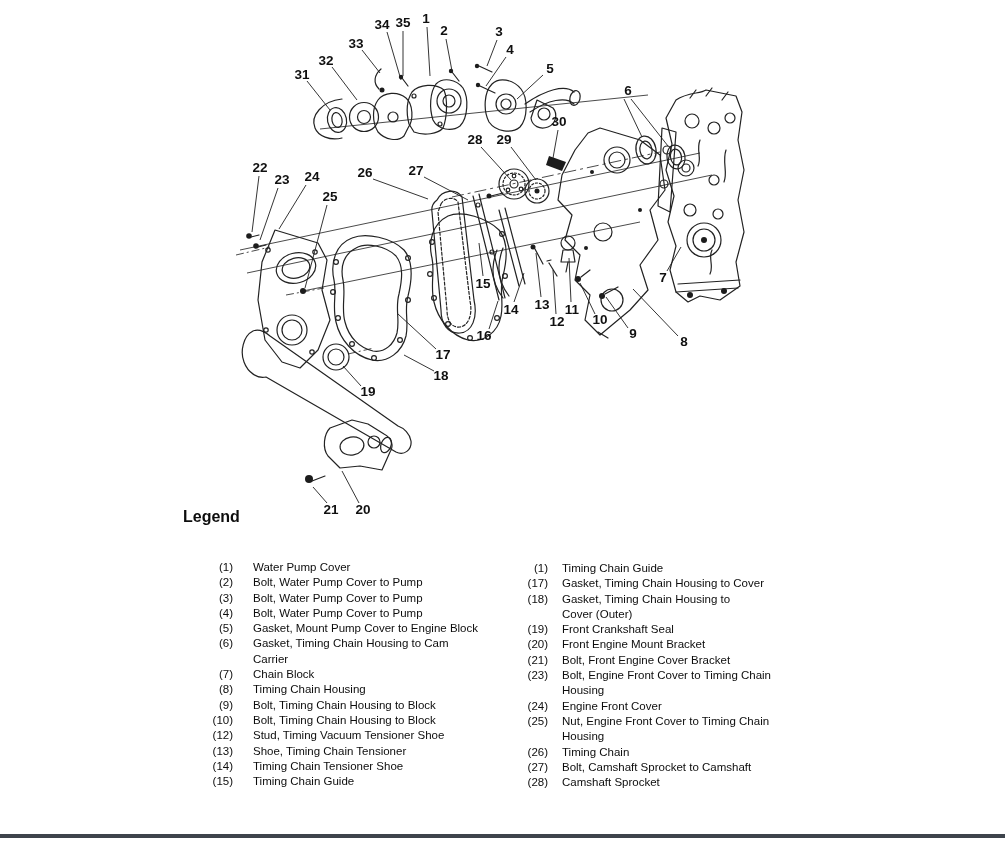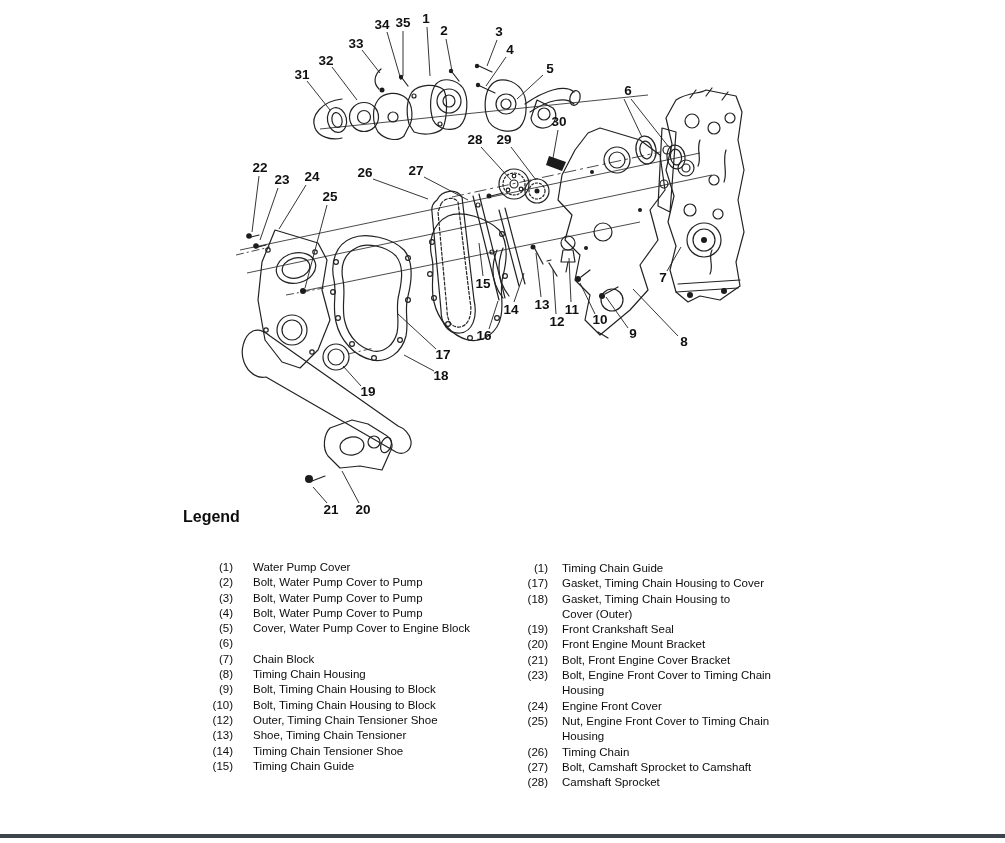--- a/index.html
+++ b/index.html
@@ -320,44 +320,46 @@
         <div class="lrow">
           <span class="lnum">(3)</span>
           <span class="ldesc">Bolt, Water Pump Cover to Pump</span>
         </div>
         <div class="lrow">
           <span class="lnum">(4)</span>
           <span class="ldesc">Bolt, Water Pump Cover to Pump</span>
         </div>
         <div class="lrow">
           <span class="lnum">(5)</span>
-          <span class="ldesc">Cover, Water Pump Cover to Engine Block</span>
+          <span class="ldesc">Gasket, Mount Pump Cover to Engine Block</span>
         </div>
         <div class="lrow">
           <span class="lnum">(6)</span>
+          <span class="ldesc">Gasket, Timing Chain Housing to Cam
+Carrier</span>
         </div>
         <div class="lrow">
           <span class="lnum">(7)</span>
           <span class="ldesc">Chain Block</span>
         </div>
         <div class="lrow">
           <span class="lnum">(8)</span>
           <span class="ldesc">Timing Chain Housing</span>
         </div>
         <div class="lrow">
           <span class="lnum">(9)</span>
           <span class="ldesc">Bolt, Timing Chain Housing to Block</span>
         </div>
         <div class="lrow">
           <span class="lnum">(10)</span>
           <span class="ldesc">Bolt, Timing Chain Housing to Block</span>
         </div>
         <div class="lrow">
           <span class="lnum">(12)</span>
-          <span class="ldesc">Outer, Timing Chain Tensioner Shoe</span>
+          <span class="ldesc">Stud, Timing Vacuum Tensioner Shoe</span>
         </div>
         <div class="lrow">
           <span class="lnum">(13)</span>
           <span class="ldesc">Shoe, Timing Chain Tensioner</span>
         </div>
         <div class="lrow">
           <span class="lnum">(14)</span>
           <span class="ldesc">Timing Chain Tensioner Shoe</span>
         </div>
         <div class="lrow">

